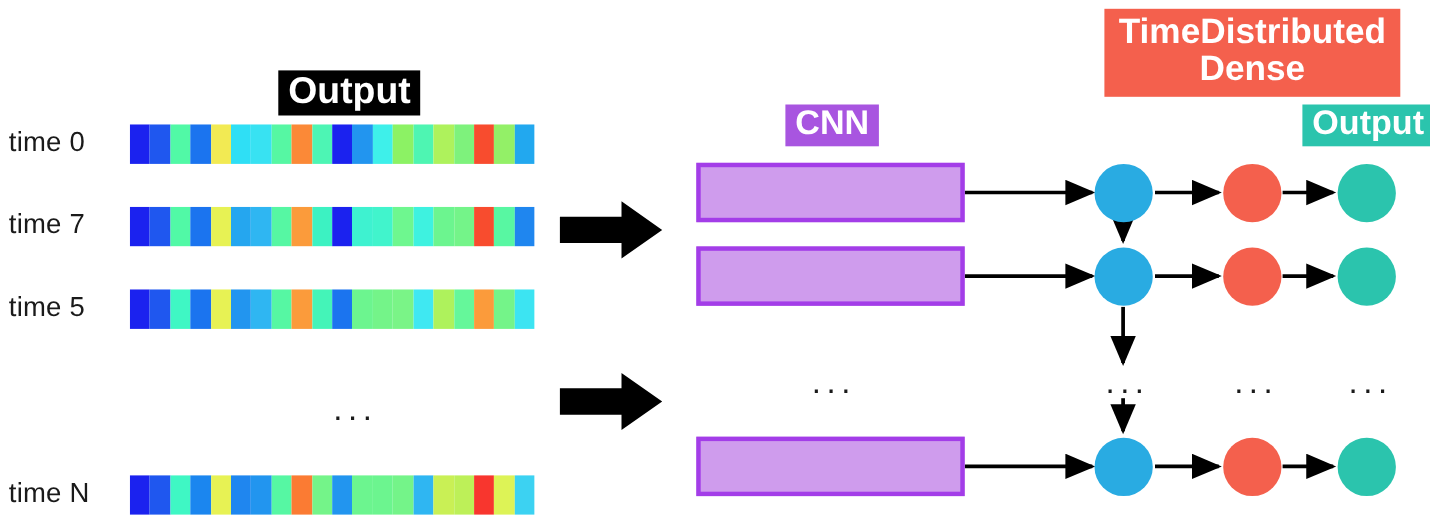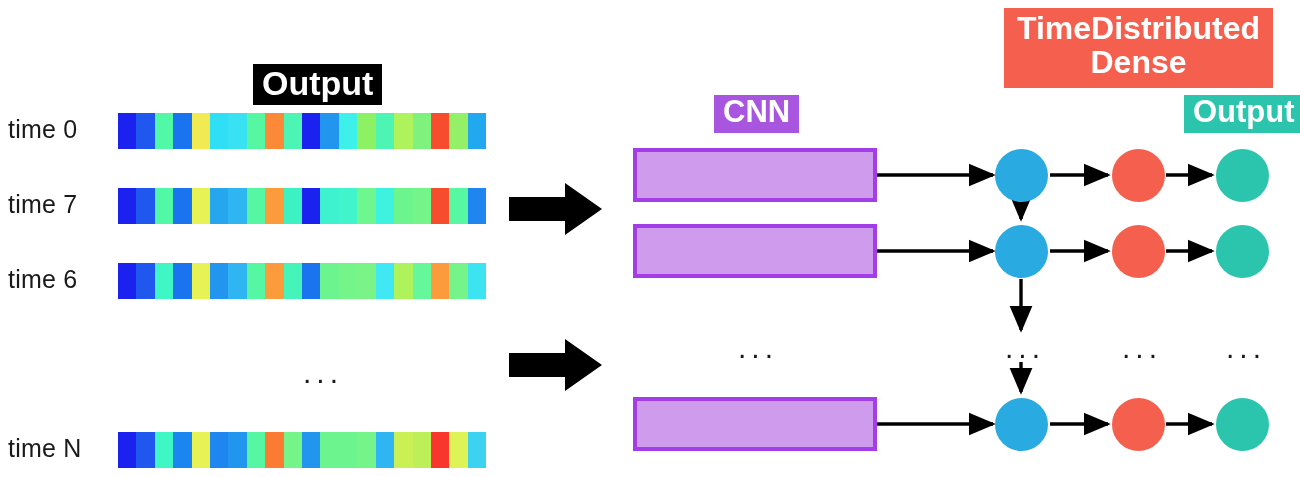--- a/index.html
+++ b/index.html
@@ -165,21 +165,21 @@
       <i style="background: rgb(65, 244, 204);"></i>
       <i style="background: rgb(110, 247, 143);"></i>
       <i style="background: rgb(62, 242, 224);"></i>
       <i style="background: rgb(108, 245, 143);"></i>
       <i style="background: rgb(116, 244, 137);"></i>
       <i style="background: rgb(248, 76, 46);"></i>
       <i style="background: rgb(88, 247, 162);"></i>
       <i style="background: rgb(31, 134, 239);"></i>
     </div>
 
-  <div class="abs time-label" style="left:8px; top:267px;">time 6</div>
+  <div class="abs time-label" style="left:8px; top:267px;">time 5</div>
   <div class="abs strip" style="left:118px; top:263px; width:368px;">
       <i style="background: rgb(27, 34, 239);"></i>
       <i style="background: rgb(31, 87, 239);"></i>
       <i style="background: rgb(63, 247, 196);"></i>
       <i style="background: rgb(27, 116, 239);"></i>
       <i style="background: rgb(231, 242, 84);"></i>
       <i style="background: rgb(34, 149, 239);"></i>
       <i style="background: rgb(47, 182, 242);"></i>
       <i style="background: rgb(86, 247, 163);"></i>
       <i style="background: rgb(251, 155, 59);"></i>

